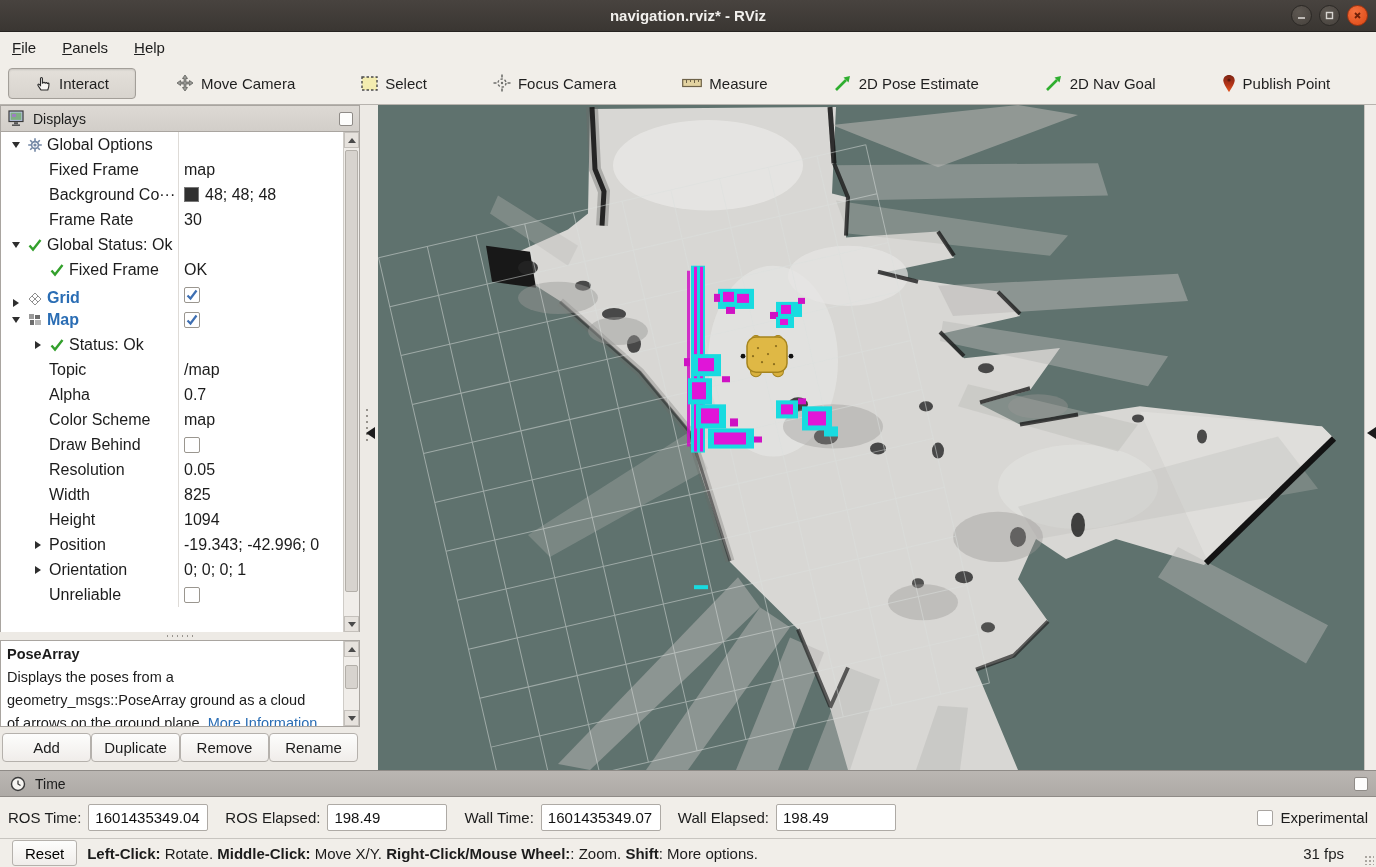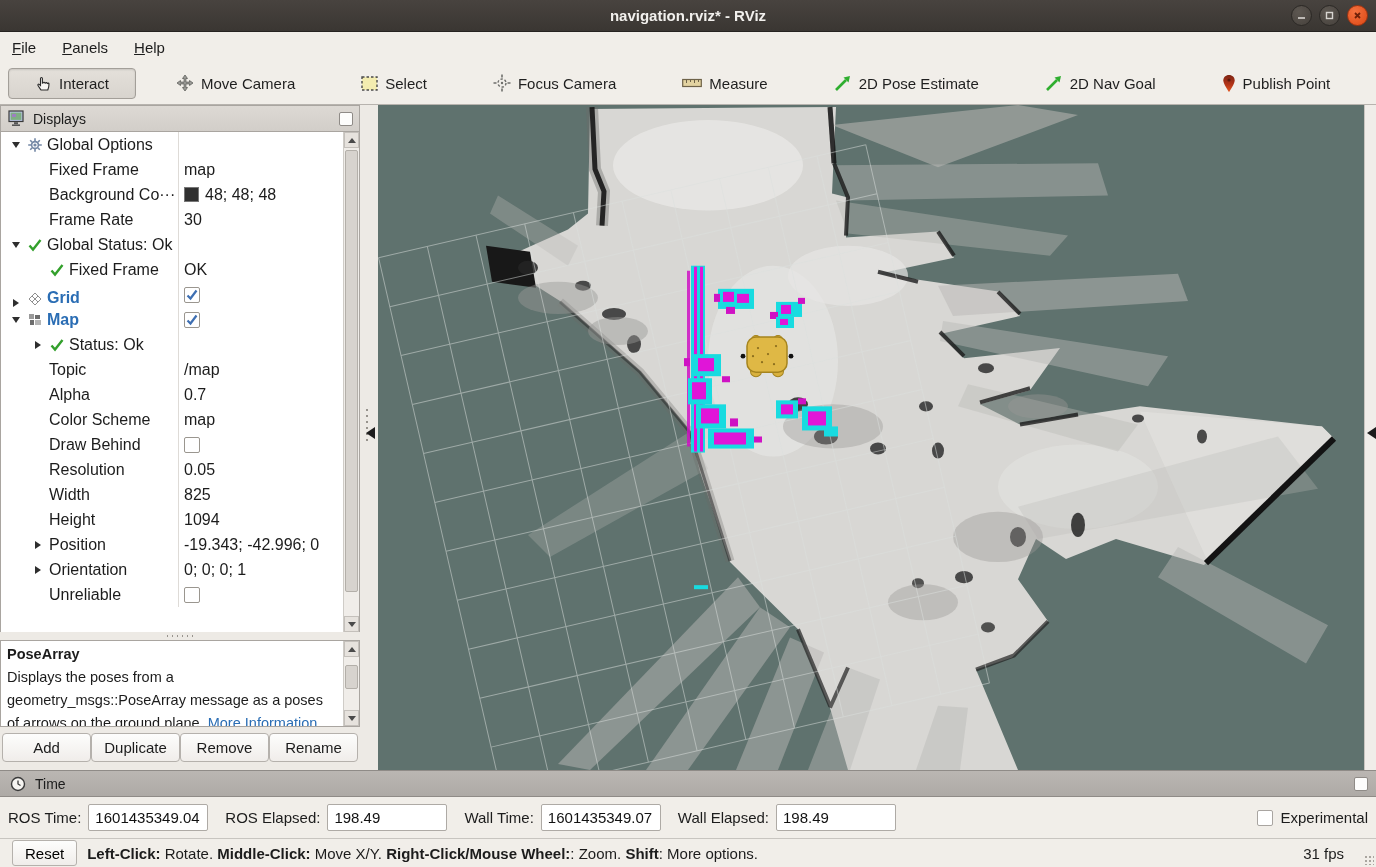--- a/index.html
+++ b/index.html
@@ -492,21 +492,21 @@
       </div>
 
       <div class="h-splitter">
           <div class="dots-h"></div>
         </div>
 
       <div class="desc-wrap">
         <div class="desc" id="desc">
             <div class="dtitle">PoseArray</div>
             <div>Displays the poses from a</div>
-            <div>geometry_msgs::PoseArray message as a poses</div>
+            <div>geometry_msgs::PoseArray ground as a cloud</div>
             <div>of arrows on the ground plane. <span class="dlink">More Information.</span></div>
           </div>
         <div class="sbar">
           <div class="sbtn sb-up">
               <span class="arr-up"></span>
             </div>
           <div class="sthumb" style="top:24px; height:24px;"></div>
           <div class="sbtn sb-down">
               <span class="arr-dn"></span>
             </div>

